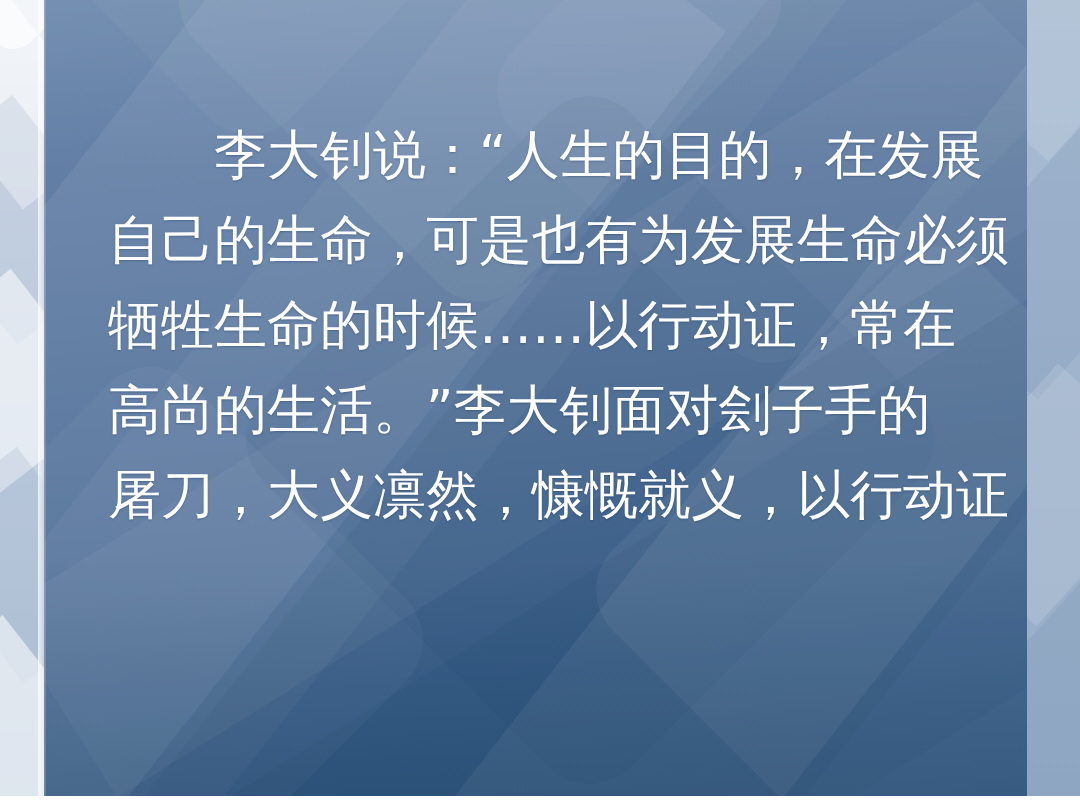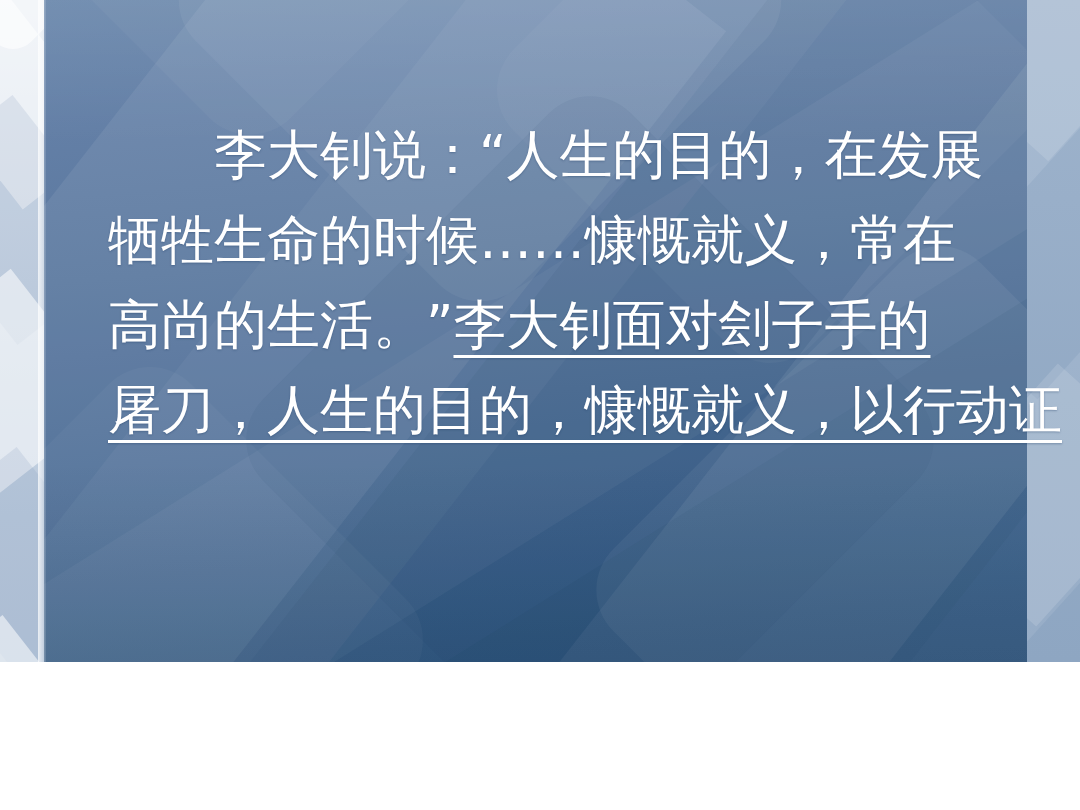--- a/index.html
+++ b/index.html
@@ -3,21 +3,21 @@
 <meta charset="utf-8">
 <style>
   html, body {
     margin: 0;
     padding: 0;
     background: #ffffff;
   }
   #slide {
     position: relative;
     width: 1080px;
-    height: 662px;
+    height: 796px;
     overflow: hidden;
     font-family: "DejaVu Sans", "Liberation Sans", sans-serif;
     background: #5c7da4;
   }
 
   
   .bg-base {
     position: absolute;
     inset: 0;
     background: linear-gradient(175deg,
@@ -106,21 +106,20 @@
     color: #ffffff;
     font-size: 53px;
     line-height: 85px;
     letter-spacing: 0px;
     white-space: nowrap;
     font-weight: 400;
     text-shadow: 0 1px 2px rgba(25,55,95,0.35);
   }
   .tline .indent { display: inline-block; width: 106px; }
   .ul {
-    text-decoration: underline;
     text-decoration-thickness: 3px;
     text-underline-offset: 12px;
     text-decoration-color: #ffffff;
   }
 </style>
 </head>
 <body>
 
 <div id="slide">
 
@@ -158,28 +157,31 @@
     <div class="rrib" style="left:-60px; top:390px; width:160px; height:210px; transform:rotate(42deg);"></div>
     <div class="rrib dk" style="left:-40px; top:600px; width:150px; height:230px; transform:rotate(42deg);"></div>
   </div>
 
   <div class="text-block">
 
     <div class="tline">
       <span class="indent"></span><span>李大钊说：“人生的目的，在发展</span>
     </div>
 
+    <div class="tline">
+      <span>自己的生命，可是也有为发展生命必须</span>
+    </div>
 
     <div class="tline">
-      <span>牺牲生命的时候……慷慨就义，常在</span>
+      <span>牺牲生命的时候……以行动证，常在</span>
     </div>
 
     <div class="tline">
       <span>高尚的生活。”</span><span class="ul">李大钊面对刽子手的</span>
     </div>
 
     <div class="tline">
-      <span class="ul">屠刀，人生的目的，慷慨就义，以行动证</span>
+      <span class="ul">屠刀，大义凛然，慷慨就义，以行动证</span>
     </div>
 
 
   </div>
 </div>
 
 </body></html>

